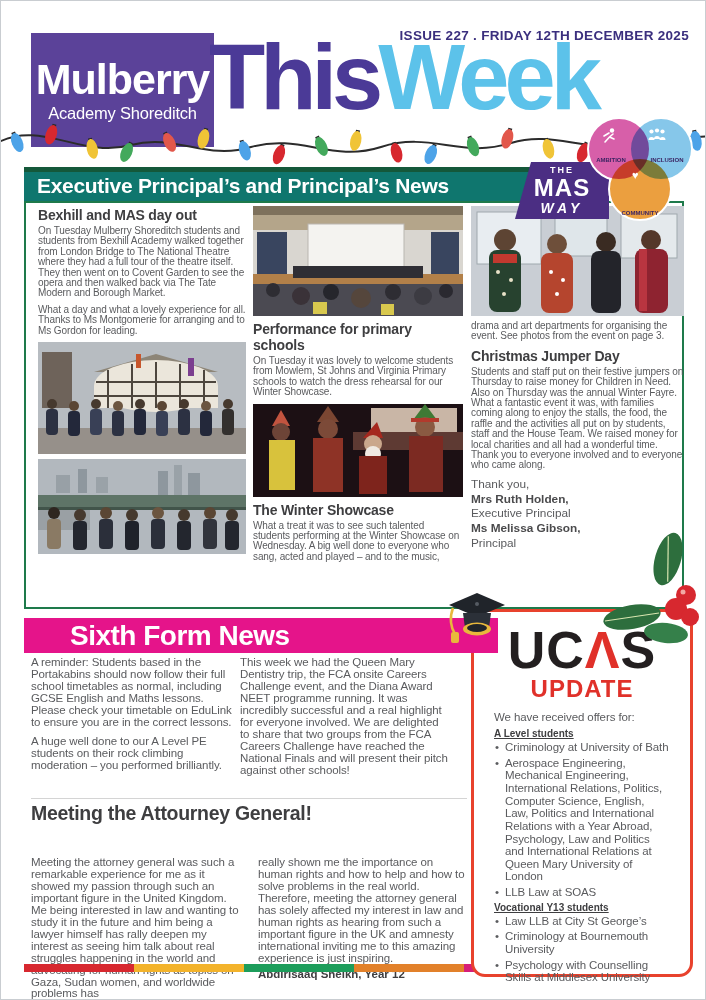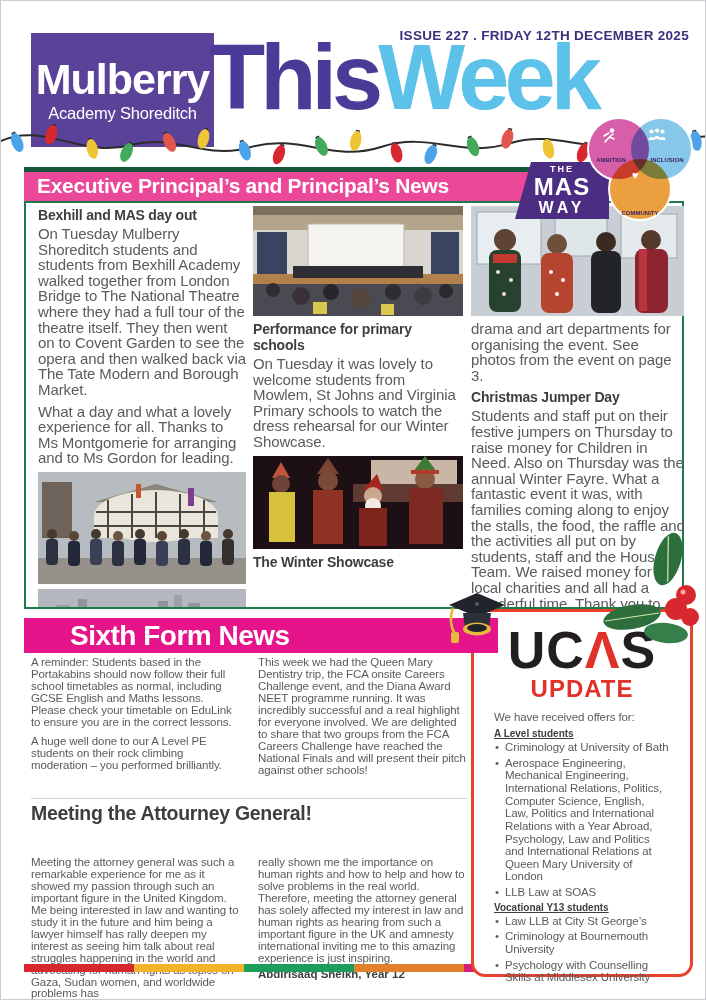--- a/index.html
+++ b/index.html
@@ -11,54 +11,54 @@
               color:#3b2f7e;letter-spacing:.3px;}
   .logo-box{position:absolute;left:30px;top:32px;width:183px;height:114px;background:#5b4299;
             color:#fff;display:flex;flex-direction:column;align-items:center;justify-content:center;z-index:1;}
   .logo-name{font-size:43px;font-weight:bold;letter-spacing:-1px;line-height:1;}
   .logo-sub{font-size:16.5px;margin-top:3px;letter-spacing:-.2px;}
   .masthead-title{position:absolute;left:208px;top:30px;font-size:92px;font-weight:900;
                   letter-spacing:-5px;line-height:1;white-space:nowrap;z-index:2;}
   .t-this{color:#4b3a97;} .t-week{color:#5cc2ea;}
   .lights{position:absolute;left:0;top:100px;width:706px;height:70px;z-index:4;}
   
-  .banner-green{position:absolute;left:23px;top:166px;width:508px;height:34px;background:#ec4899;
+  .banner-green{position:absolute;left:23px;top:166px;width:508px;height:34px;background:#0f766e;
                 border-top:5px solid #14583a;box-sizing:border-box;z-index:3;}
   .banner-green span{display:block;color:#fff;font-size:21px;font-weight:800;line-height:28px;
                 padding-left:13px;letter-spacing:-.3px;}
   .mas-flag{position:absolute;left:514px;top:161px;width:94px;height:57px;background:#4b2e83;
             clip-path:polygon(16px 0,100% 0,100% 100%,0 100%);z-index:5;color:#fff;
             display:flex;flex-direction:column;align-items:center;justify-content:center;line-height:1;}
   .mas-the{font-size:9px;font-weight:bold;letter-spacing:2px;}
   .mas-mas{font-size:24px;font-weight:bold;letter-spacing:1px;margin:1px 0;}
-  .mas-way{font-size:16px;font-weight:bold;letter-spacing:4px;}
+  .mas-way{font-size:14px;font-weight:bold;letter-spacing:4px;font-style:italic;}
   .venn{position:absolute;left:586px;top:112px;width:110px;height:112px;z-index:5;}
   .vc{position:absolute;width:64px;height:64px;border-radius:50%;border:2px solid #fff;
       box-sizing:border-box;mix-blend-mode:multiply;}
   .vc-pink{left:0;top:4px;background:#d75fa9;}
   .vc-blue{left:42px;top:4px;background:#86c7ea;}
   .vc-orange{left:21px;top:44px;background:#eb9f3f;}
   .v-label{position:absolute;font-size:6px;font-weight:bold;color:#3b2463;width:60px;text-align:center;}
   .v-ico{position:absolute;}
   .content-box{position:absolute;left:23px;top:200px;width:660px;height:408px;
                border:2px solid #1e7a4b;box-sizing:border-box;background:#fff;}
   .col{position:absolute;overflow:hidden;}
   .col1{left:37px;top:206px;width:208px;height:400px;}
   .col2{left:252px;top:205px;width:210px;height:401px;}
   .col3{left:470px;top:205px;width:214px;height:401px;}
   .article-h{font-size:14px;font-weight:bold;color:#3e3e40;margin:0 0 3px;letter-spacing:-.2px;}
-  .body-p{font-size:15px;line-height:1.04;margin:0 0 6px;letter-spacing:-.1px;}
+  .body-p{font-size:10px;line-height:1.04;margin:0 0 6px;letter-spacing:-.1px;}
   .photo{display:block;margin:0 0 5px;}
   .signoff{margin-top:4px;font-size:11.8px;line-height:1.26;}
   .signoff .nm{font-weight:bold;color:#4a4a4c;}
   
   .banner-pink{position:absolute;left:23px;top:617px;width:474px;height:35px;background:#e5148a;z-index:3;}
   .banner-pink span{display:block;color:#fff;font-size:28px;font-weight:900;line-height:35px;
                     padding-left:46px;letter-spacing:-.5px;}
-  .sf-cols{position:absolute;left:30px;top:656px;width:436px;display:flex;gap:18px;}
+  .sf-cols{position:absolute;left:30px;top:656px;width:436px;display:flex;}
   .sf-col{width:209px;}
   .sf-p{font-size:11.5px;line-height:1.04;margin:0 0 7px;letter-spacing:-.1px;}
   .att-divider{position:absolute;left:30px;top:797px;width:436px;border-top:1px solid #d4d4d4;}
   .att-head{position:absolute;left:30px;top:801px;font-size:19.5px;font-weight:bold;color:#3e3e40;
             letter-spacing:-.3px;}
   .att-cols{position:absolute;left:30px;top:824px;width:436px;display:flex;gap:18px;margin-top:32px;}
   .att-byline{font-weight:bold;color:#3e3e40;margin-top:3px;font-size:11.5px;}
   
   .ucas-box{position:absolute;left:470px;top:608px;width:222px;height:368px;background:#fff;
             border:3px solid #e8422d;border-radius:14px;box-sizing:border-box;
@@ -315,20 +315,21 @@
       <polygon points="110,34 130,34 124,18" fill="#a5281e"></polygon>
         <circle cx="120" cy="40" r="9" fill="#caa78c"></circle>
       <circle cx="120" cy="50" r="8" fill="#efe9e2"></circle>
         <rect x="106" y="52" width="28" height="38" fill="#7e241c"></rect>
       <polygon points="160,16 184,16 172,0" fill="#3f7a35"></polygon>
         <circle cx="172" cy="23" r="10" fill="#8a5a42"></circle>
       <rect x="156" y="32" width="34" height="56" fill="#7c2a22"></rect>
       <rect x="158" y="14" width="28" height="4" fill="#b23a2c"></rect>
     </svg>
     <div class="article-h">The Winter Showcase</div>
+    <p class="body-p">What a treat it was to see such talented students performing at the Winter Showcase on Wednesday. A big well done to everyone who sang, acted and played – and to the music,</p>
   </div>
 
   <div class="col col3">
     <svg class="photo" width="213" height="110" viewBox="0 0 213 110">
       <rect width="213" height="110" fill="#c9ced4"></rect>
       <rect x="6" y="6" width="64" height="52" fill="#e8edf1" stroke="#9fa8ad"></rect>
       <rect x="84" y="4" width="52" height="46" fill="#dfe6ea" stroke="#9fa8ad"></rect>
       <rect x="150" y="8" width="56" height="44" fill="#e4e9ec" stroke="#9fa8ad"></rect>
       <circle cx="34" cy="34" r="11" fill="#5d4433"></circle>
         <rect x="18" y="44" width="32" height="62" rx="8" fill="#27422f"></rect>

